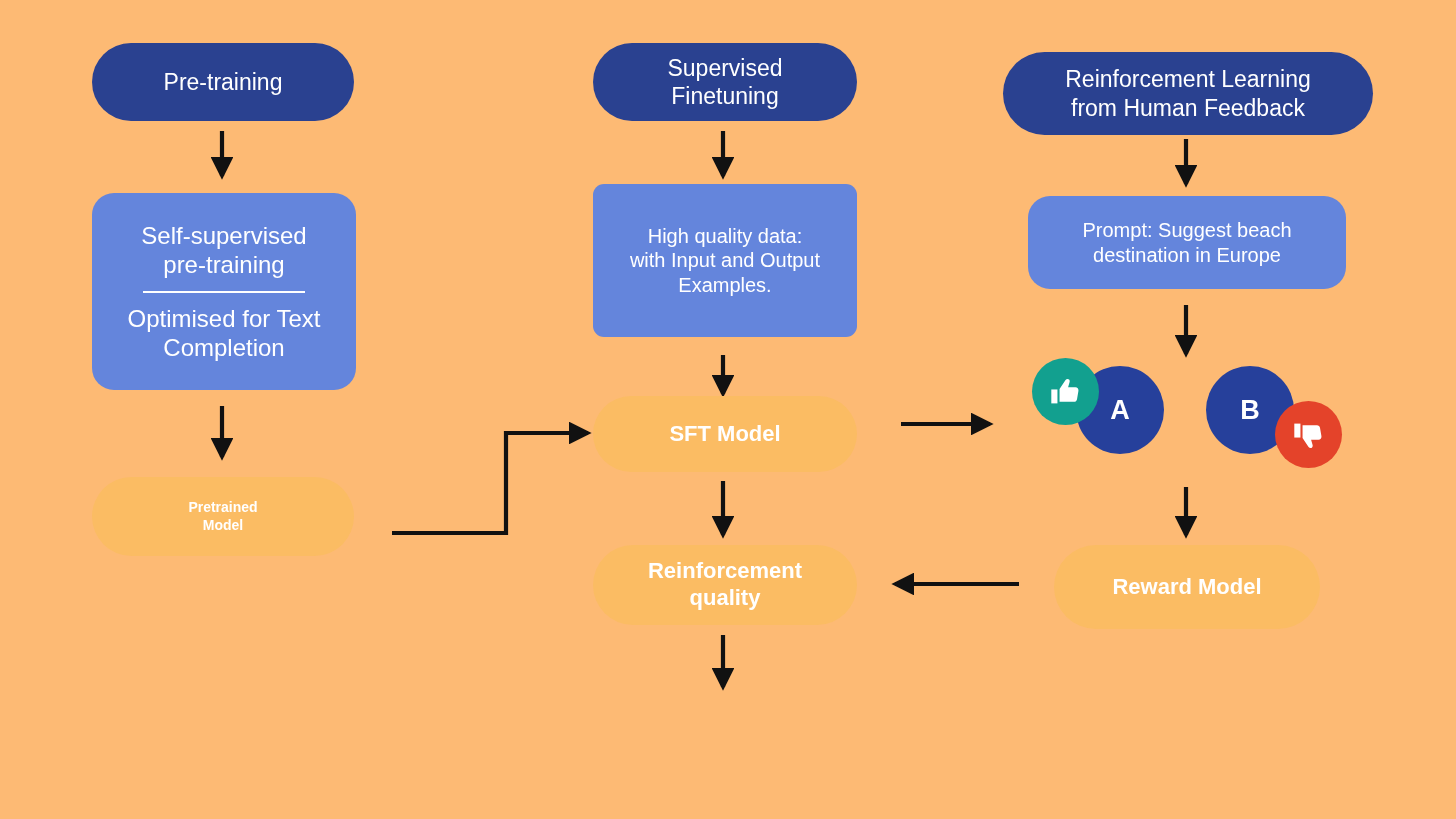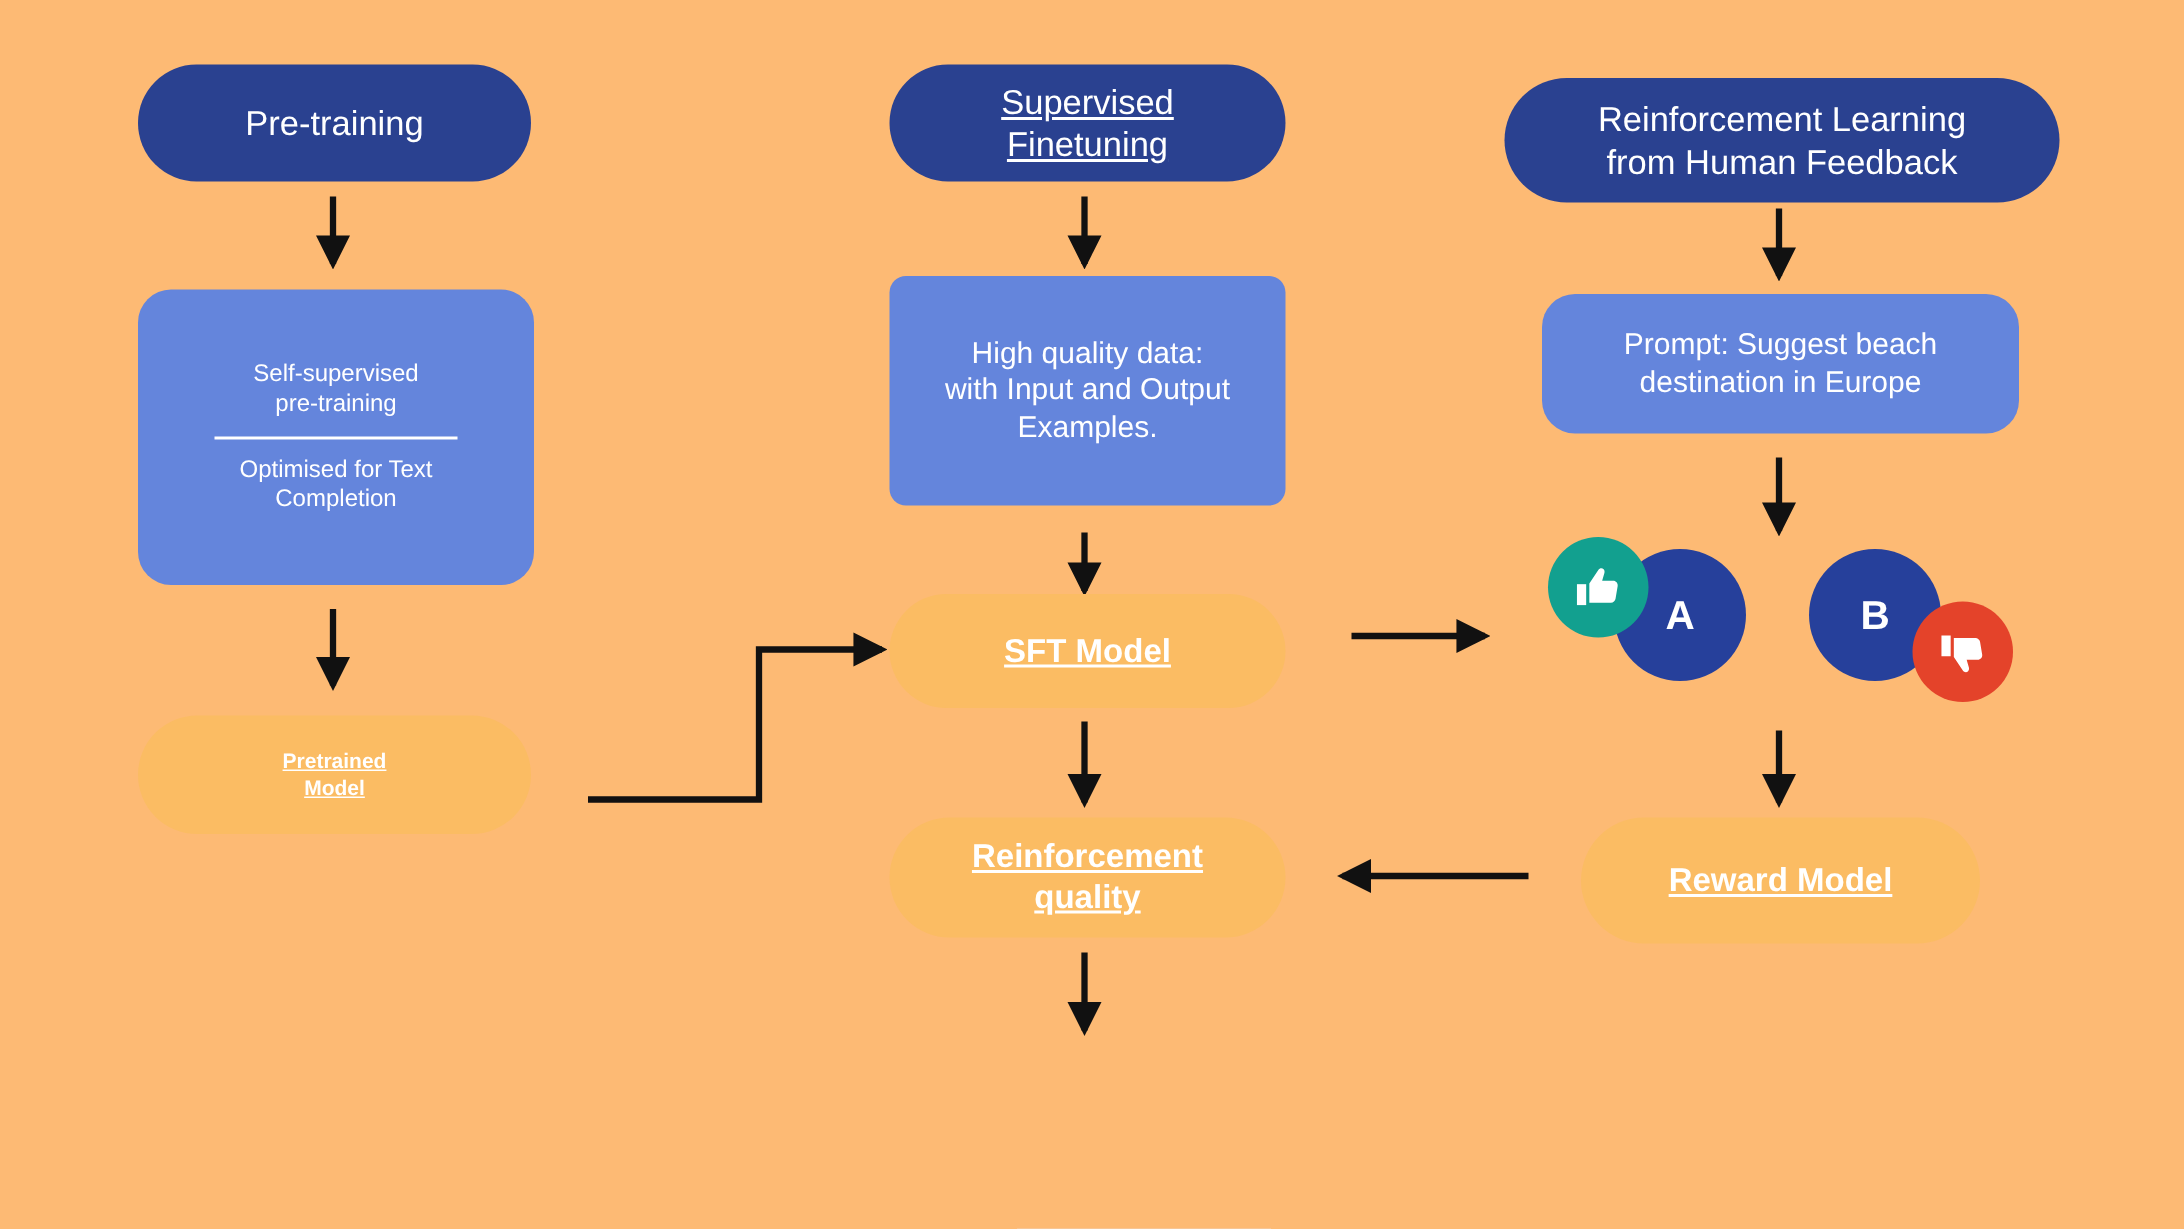--- a/index.html
+++ b/index.html
@@ -29,21 +29,21 @@
     flex-direction: column;
     align-items: center;
     justify-content: center;
     text-align: center;
     color: #ffffff;
     line-height: 1.22;
     white-space: pre-line;
   }
   .navy      { background: #2a4190; }
   .midblue   { background: #6485dc; }
-  .orange    { background: #fbbc63; text-decoration: underline; }
+  .orange    { background: #fbbc63; }
 
   .pill      { border-radius: 999px; }
   .rounded   { border-radius: 22px; }
 
   .w-reg     { font-weight: 400; }
   .w-bold    { font-weight: 700; }
 
   
   .divider {
     width: 78%;
@@ -120,32 +120,32 @@
       <line x1="1186" y1="487" x2="1186" y2="535"></line>
 
       <line x1="901" y1="424" x2="990" y2="424"></line>
       <line x1="1019" y1="584" x2="895" y2="584"></line>
       <path d="M 392 533 L 506 533 L 506 433 L 588 433"></path>
     </g>
   </svg>
 
   <div class="node navy pill w-reg" style="left:92px; top:43px; width:262px; height:78px; font-size:23px;">Pre-training</div>
 
-  <div class="node midblue rounded w-reg" style="left:92px; top:193px; width:264px; height:197px; font-size:16px; padding:14px 28px;">
+  <div class="node midblue rounded w-reg" style="left:92px; top:193px; width:264px; height:197px; font-size:24px; padding:14px 28px;">
     <span class="half">Self-supervised
 pre-training</span>
     <span class="divider"></span>
     <span class="half">Optimised for Text
 Completion</span>
   </div>
 
   <div class="node orange pill w-bold" style="left:92px; top:477px; width:262px; height:79px; font-size:14px;">Pretrained
 Model</div>
 
-  <div class="node navy pill w-reg" style="left:593px; top:43px; width:264px; height:78px; font-size:23px;text-decoration:underline;">Supervised
+  <div class="node navy pill w-reg" style="left:593px; top:43px; width:264px; height:78px; font-size:23px;">Supervised
 Finetuning</div>
 
   <div class="node midblue rounded w-reg" style="left:593px; top:184px; width:264px; height:153px; font-size:20px; padding:0 10px;border-radius:11px;">High quality data:
 with Input and Output
 Examples.</div>
 
   <div class="node orange pill w-bold" style="left:593px; top:396px; width:264px; height:76px; font-size:22px;">SFT Model</div>
 
   <div class="node orange pill w-bold" style="left:593px; top:545px; width:264px; height:80px; font-size:22px;">Reinforcement
 quality</div>

